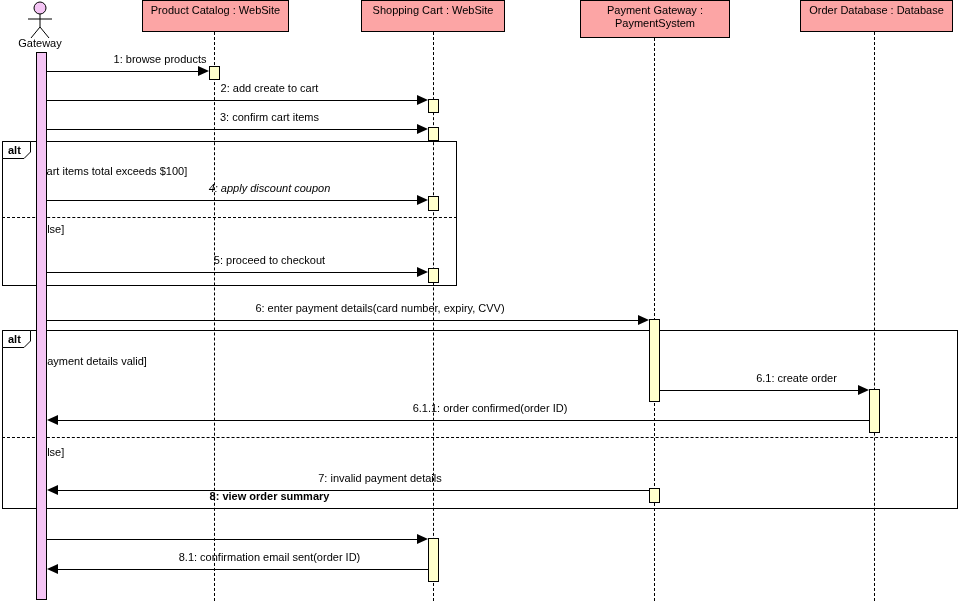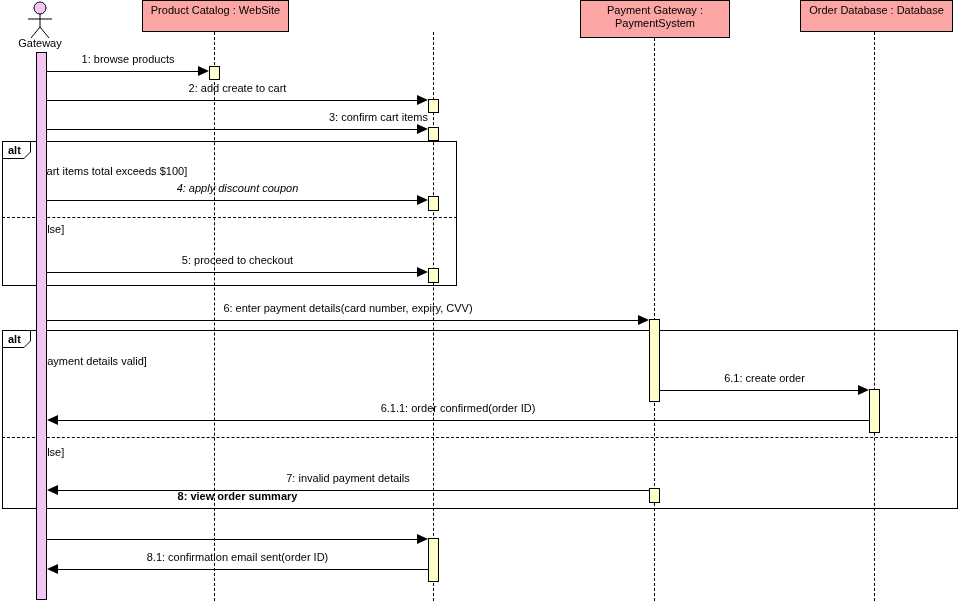--- a/index.html
+++ b/index.html
@@ -12,21 +12,21 @@
   .head-box{
     position:absolute;box-sizing:border-box;background:#fca5a5;border:1px solid #000;
     text-align:center;padding-top:3px;line-height:13px;z-index:2;
   }
   .activation{position:absolute;box-sizing:border-box;background:#ffffcc;border:1px solid #000;width:11px;z-index:2;}
   .activation.actor-bar{background:#f4c4f4;z-index:3;}
   .frame{position:absolute;box-sizing:border-box;border:1px solid #000;z-index:1;background:transparent;}
   .frame-divider{position:absolute;height:0;border-top:1px dashed #000;z-index:1;}
   .pentagon{position:absolute;z-index:2;}
   .guard{position:absolute;z-index:1;white-space:nowrap;}
-  .msg-label{position:absolute;text-align:center;white-space:nowrap;z-index:2;height:14px;}
+  .msg-label{position:absolute;text-align:center;white-space:nowrap;z-index:2;height:14px;padding-left:32px;}
   .msg-line{position:absolute;height:1px;background:#000;z-index:2;}
   .arrow-r{position:absolute;width:0;height:0;border-top:5px solid transparent;
            border-bottom:5px solid transparent;border-left:11px solid #000;z-index:3;}
   .arrow-l{position:absolute;width:0;height:0;border-top:5px solid transparent;
            border-bottom:5px solid transparent;border-right:11px solid #000;z-index:3;}
   .actor-label{position:absolute;text-align:center;z-index:2;}
   svg{display:block;}
 </style>
 </head>
 <body>
@@ -41,20 +41,21 @@
   <svg style="position:absolute;left:14px;top:0;z-index:2;" width="52" height="40">
     <circle cx="26" cy="8" r="6" fill="#f4c4f4" stroke="#000" stroke-width="1"></circle>
     <line x1="26" y1="14" x2="26" y2="27" stroke="#000" stroke-width="1"></line>
     <line x1="14" y1="19" x2="38" y2="19" stroke="#000" stroke-width="1"></line>
     <line x1="26" y1="27" x2="17" y2="38" stroke="#000" stroke-width="1"></line>
     <line x1="26" y1="27" x2="35" y2="38" stroke="#000" stroke-width="1"></line>
   </svg>
   <div class="actor-label" style="left:10px;top:37px;width:60px;">Gateway</div>
 
   <div class="head-box" style="left:142px;top:0;width:147px;height:32px;">Product Catalog : WebSite</div>
+  <div class="head-box" style="left:361px;top:0;width:144px;height:32px;">Shopping Cart : WebSite</div>
   <div class="head-box" style="left:580px;top:0;width:150px;height:38px;">Payment Gateway : PaymentSystem</div>
   <div class="head-box" style="left:800px;top:0;width:153px;height:32px;">Order Database : Database</div>
 
   <div class="frame" style="left:2px;top:141px;width:455px;height:145px;"></div>
   <svg class="pentagon" style="left:2px;top:141px;" width="30" height="19">
     <polygon points="0.5,0.5 28.5,0.5 28.5,11 22,17.5 0.5,17.5" fill="#ffffff" stroke="#000"></polygon>
     <text x="6" y="13" font-size="11" font-weight="bold" font-family="Liberation Sans, sans-serif">alt</text>
   </svg>
   <div class="guard" style="left:38px;top:165px;">[cart items total exceeds $100]</div>
   <div class="frame-divider" style="left:2px;top:217px;width:455px;"></div>
@@ -81,21 +82,21 @@
   <div class="activation" style="left:428px;top:538px;height:44px;"></div>
 
   <div class="msg-label" style="left:47px;top:53px;width:162px;">1: browse products</div>
   <div class="msg-line" style="left:47px;top:71px;width:151px;"></div>
   <div class="arrow-r" style="left:198px;top:66px;"></div>
 
   <div class="msg-label" style="left:47px;top:82px;width:381px;">2: add create to cart</div>
   <div class="msg-line" style="left:47px;top:100px;width:370px;"></div>
   <div class="arrow-r" style="left:417px;top:95px;"></div>
 
-  <div class="msg-label" style="left:47px;top:111px;width:381px;text-align:right;">3: confirm cart items</div>
+  <div class="msg-label" style="left:47px;top:111px;width:381px;">3: confirm cart items</div>
   <div class="msg-line" style="left:47px;top:129px;width:370px;"></div>
   <div class="arrow-r" style="left:417px;top:124px;"></div>
 
   <div class="msg-label" style="left:47px;top:182px;width:381px;font-style:italic;">4: apply discount coupon</div>
   <div class="msg-line" style="left:47px;top:200px;width:370px;"></div>
   <div class="arrow-r" style="left:417px;top:195px;"></div>
 
   <div class="msg-label" style="left:47px;top:254px;width:381px;">5: proceed to checkout</div>
   <div class="msg-line" style="left:47px;top:272px;width:370px;"></div>
   <div class="arrow-r" style="left:417px;top:267px;"></div>

